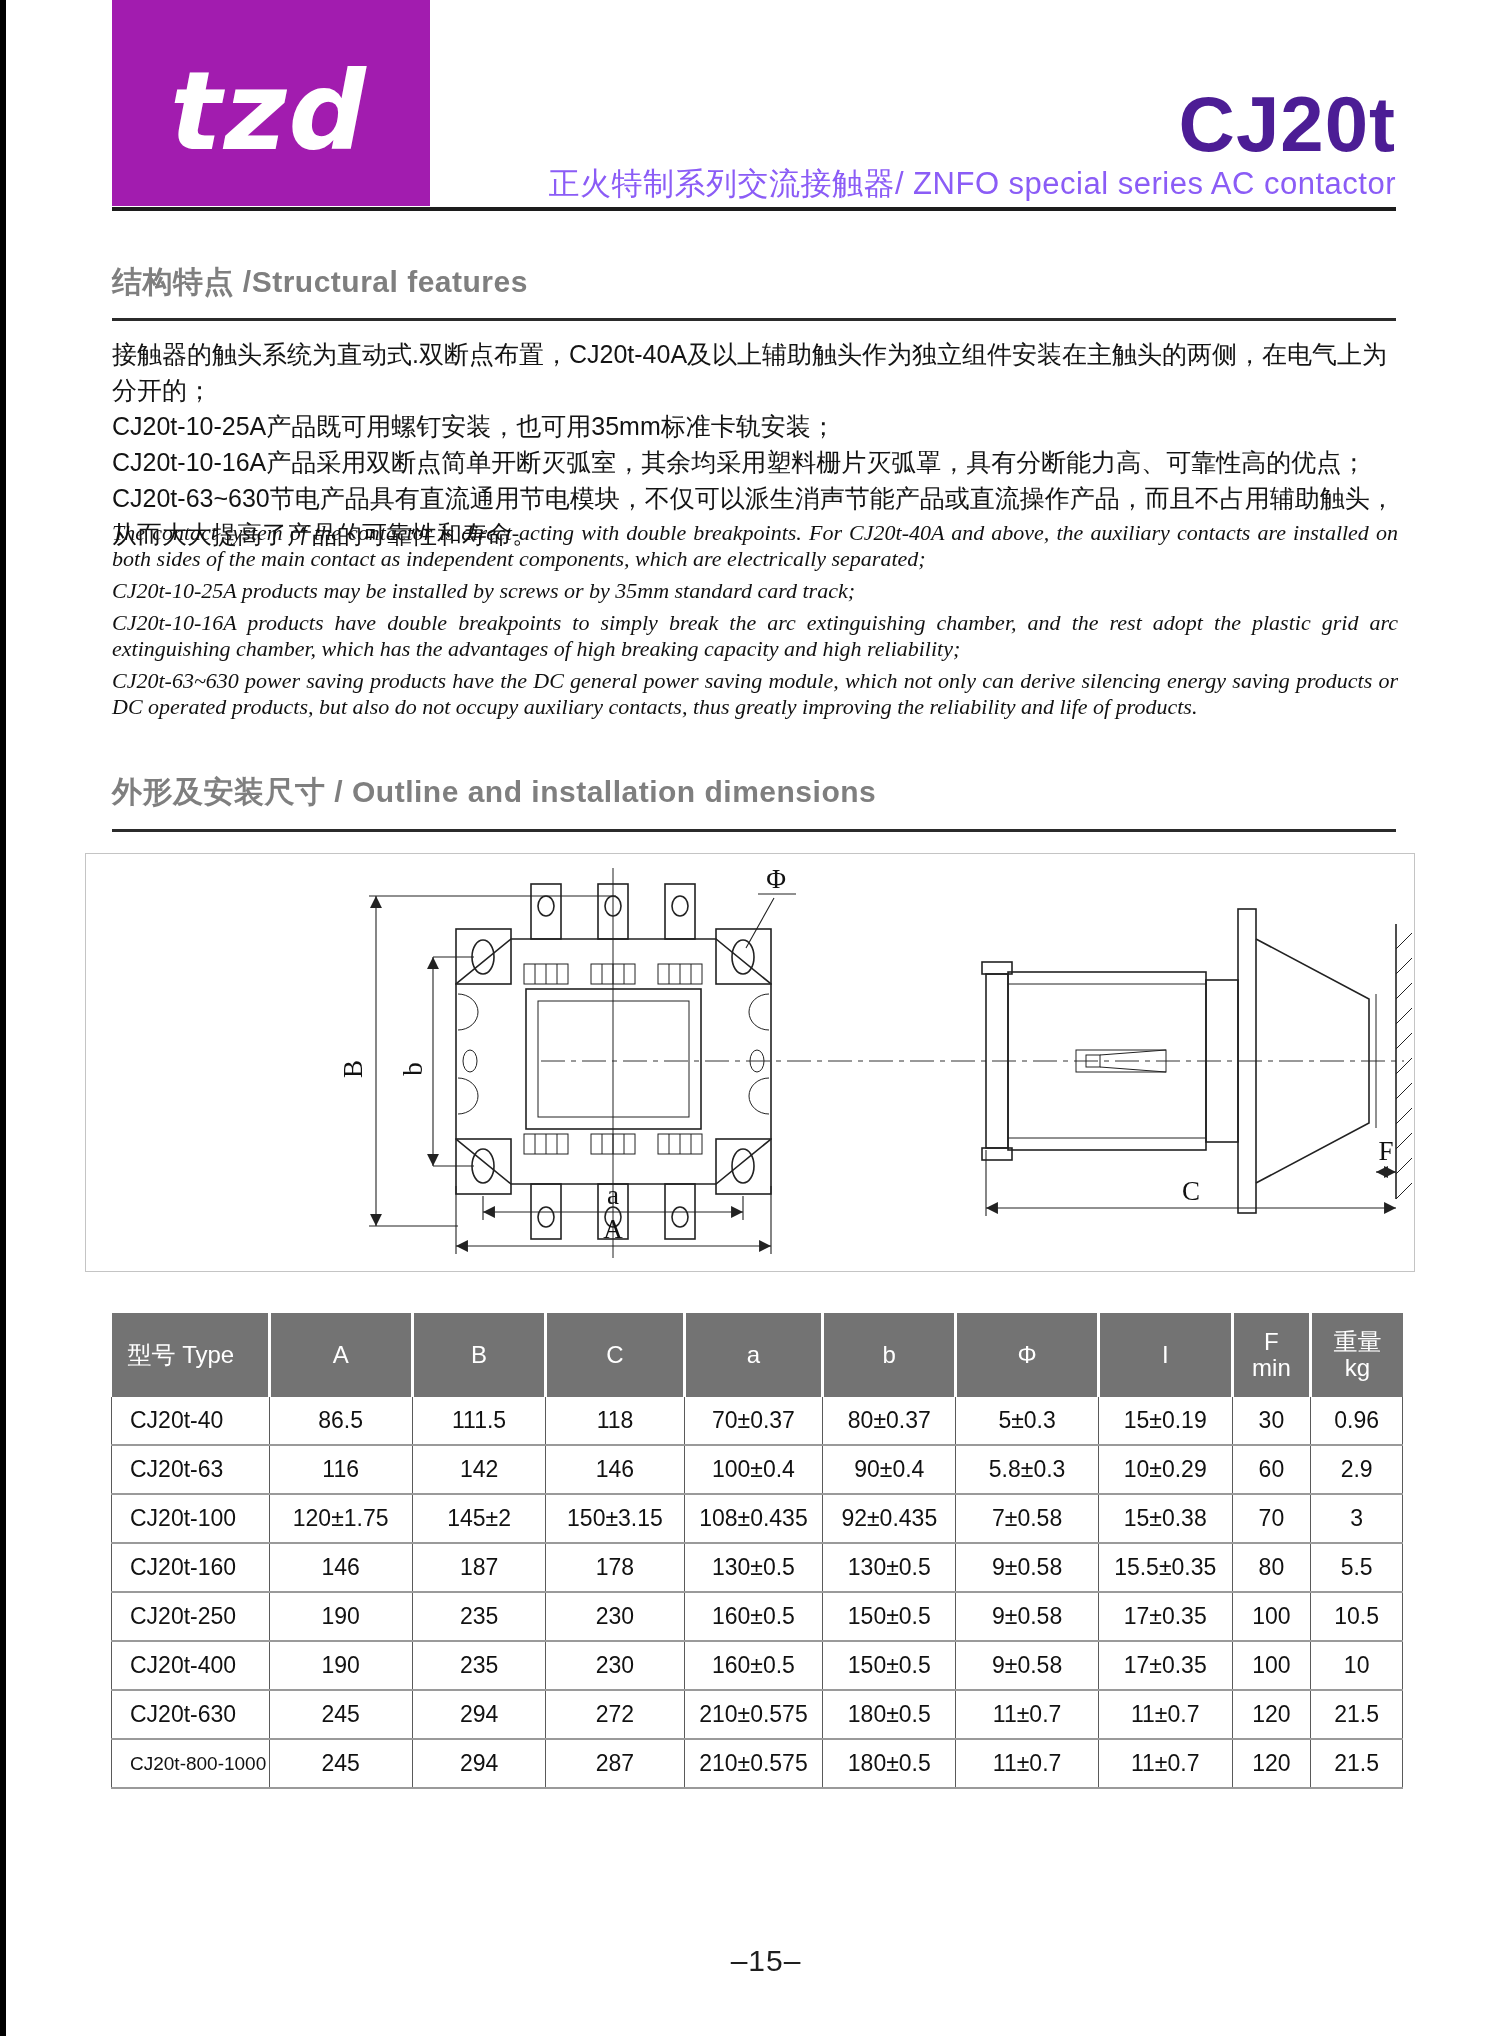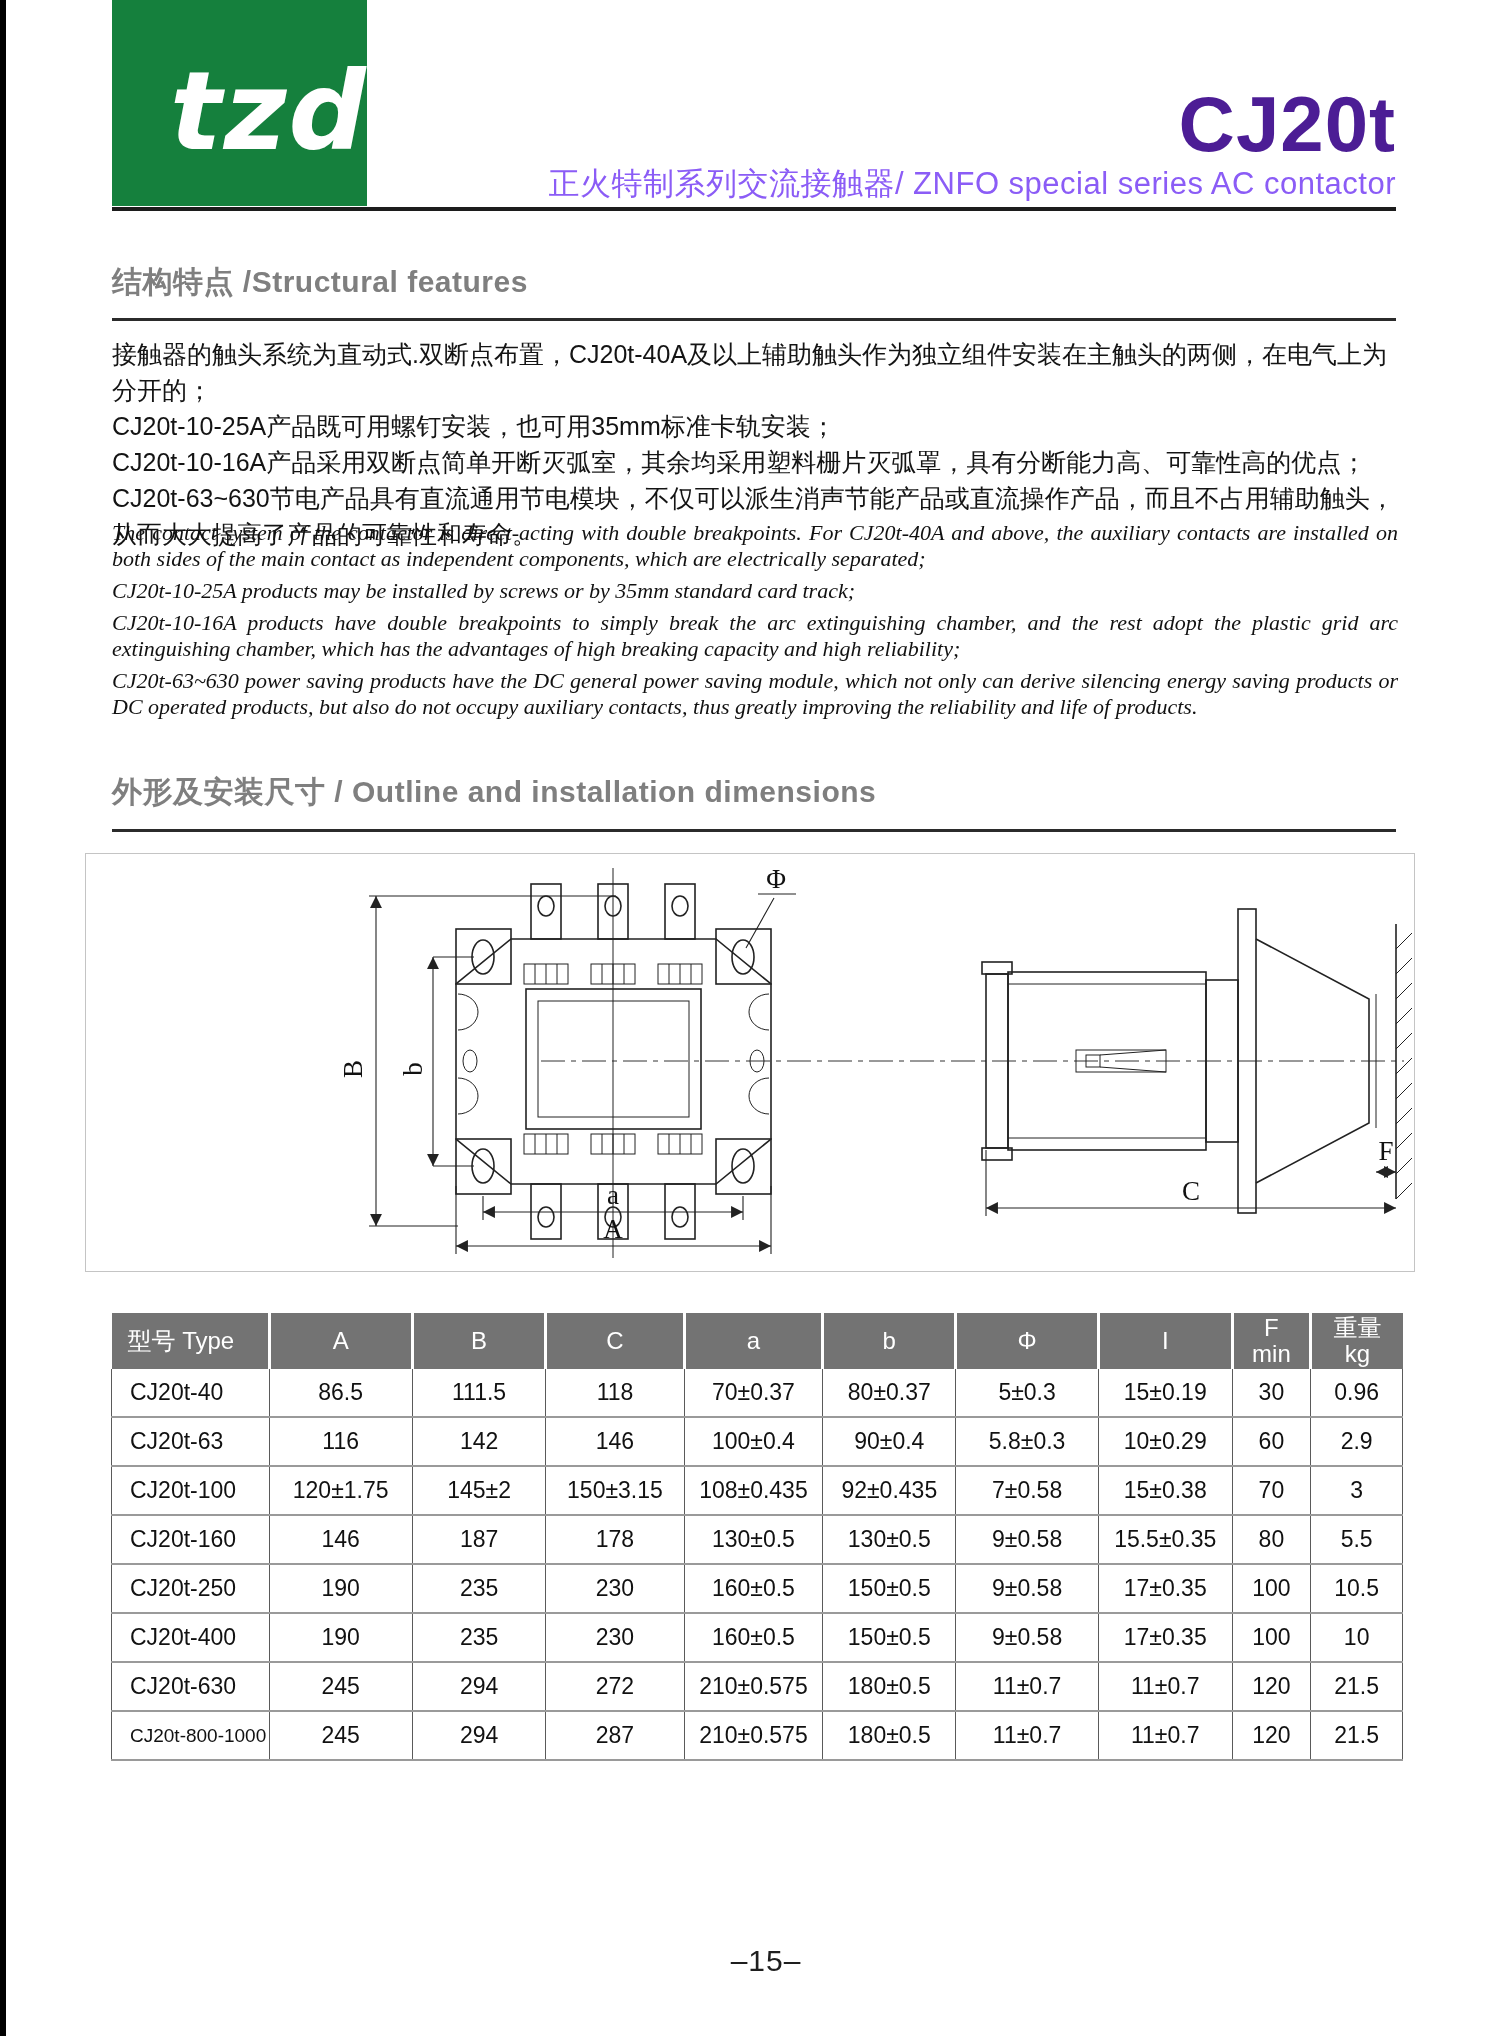--- a/index.html
+++ b/index.html
@@ -2,21 +2,21 @@
 <html><head>
 <meta charset="utf-8">
 <style>
   html,body{margin:0;padding:0;background:#ffffff;}
   body{width:1500px;height:2036px;position:relative;font-family:"Liberation Sans",sans-serif;color:#161616;overflow:hidden;}
 
   
   .edge-bar{position:absolute;left:0;top:0;width:6px;height:2036px;background:#000;}
 
   
-  .logo-box{position:absolute;left:112px;top:0;width:255px;height:206px;background:#15803d;}
+  .logo-box{position:absolute;left:112px;top:0;width:318px;height:206px;background:#a21caf;}
   .logo-text{position:absolute;left:58px;top:58px;font-family:"DejaVu Sans",sans-serif;
              font-style:italic;font-weight:800;font-size:108px;line-height:108px;color:#fff;letter-spacing:2px;}
   .product-model{position:absolute;top:84px;right:104px;font-size:78px;line-height:80px;
                  font-weight:700;color:#4c1d95;letter-spacing:1px;}
   .subtitle{position:absolute;top:163px;right:104px;font-size:31px;font-weight:500;color:#8b5cf6;letter-spacing:0.5px;}
   .header-rule{position:absolute;left:112px;top:207px;width:1284px;height:4px;background:#1c1c1c;}
 
   
   .section-title{position:absolute;left:112px;font-size:30px;font-weight:700;color:#7f7f7f;letter-spacing:0.5px;}
   .section-rule{position:absolute;left:112px;width:1284px;height:3px;background:#2b2b2b;}
@@ -33,21 +33,21 @@
   .drawing-box svg{display:block;}
   .dw{stroke:#222;fill:none;stroke-width:1.6px;}
   .dwt{stroke:#222;fill:none;stroke-width:1px;}
   .dim{stroke:#222;fill:none;stroke-width:1.1px;}
   .cl{stroke:#333;fill:none;stroke-width:1px;stroke-dasharray:24 6 5 6;}
   .dlabel{font-family:"Liberation Serif",serif;font-size:27px;fill:#111;}
 
   
   .dims-table{position:absolute;left:111px;top:1313px;width:1292px;border-collapse:collapse;table-layout:fixed;}
   .dims-table th{background:#737373;color:#fff;font-weight:400;font-size:24px;height:52px;
-                 text-align:center;vertical-align:middle;border-left:3px solid #fff;padding:2px;}
+                 text-align:center;vertical-align:middle;border-left:3px solid #fff;padding:16px;}
   .dims-table th:first-child{border-left:none;text-align:left;padding-left:16px;}
   .dims-table th div{line-height:26px;}
   .dims-table td{font-size:23px;color:#111;text-align:center;vertical-align:middle;height:47px;
                  border-left:1px solid #5a5a5a;border-right:1px solid #5a5a5a;padding:0;}
   .dims-table tbody tr + tr td{border-top:2px solid #9a9a9a;}
   .dims-table tbody tr:last-child td{border-bottom:2px solid #9a9a9a;}
   .dims-table td:first-child{text-align:left;padding-left:18px;}
   .dims-table td.small{font-size:19px;}
 
   

